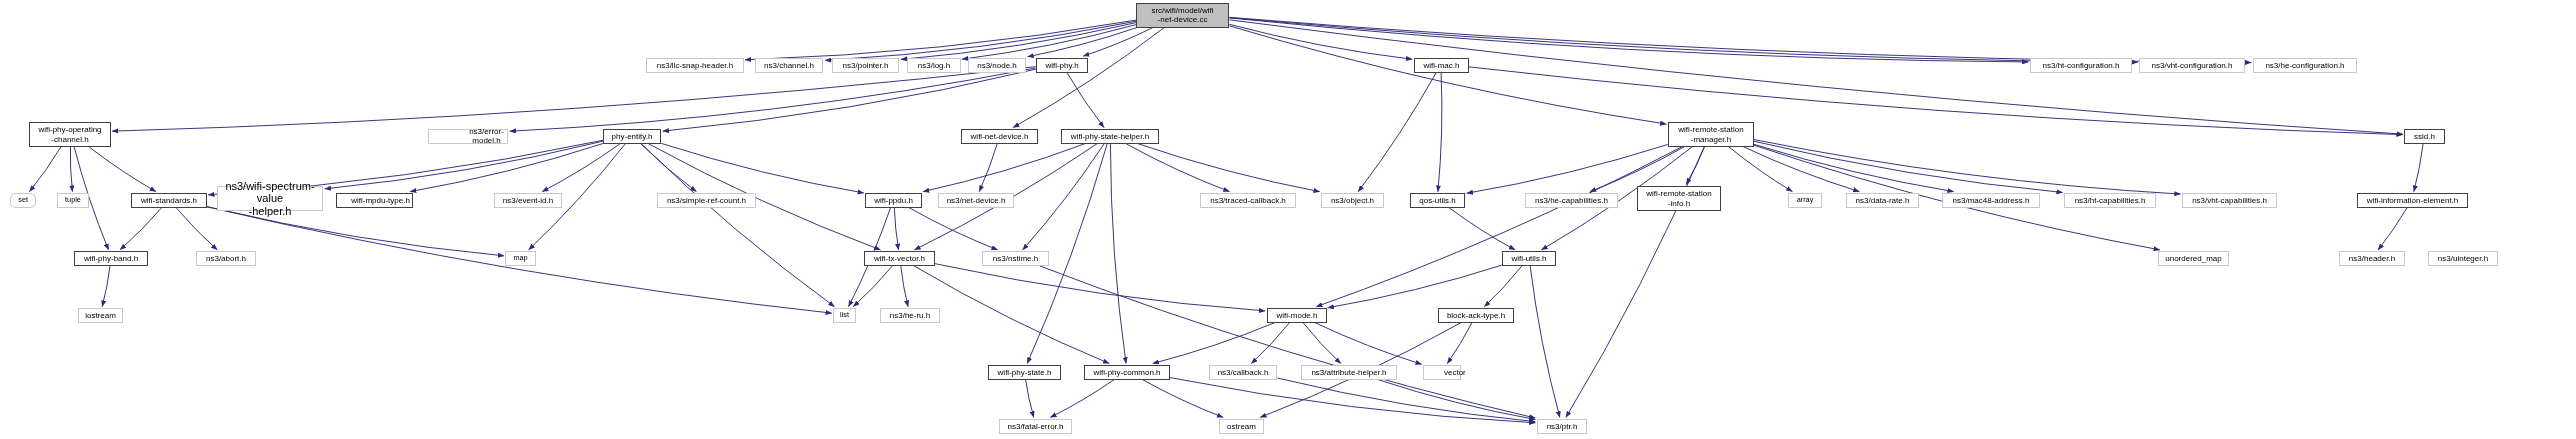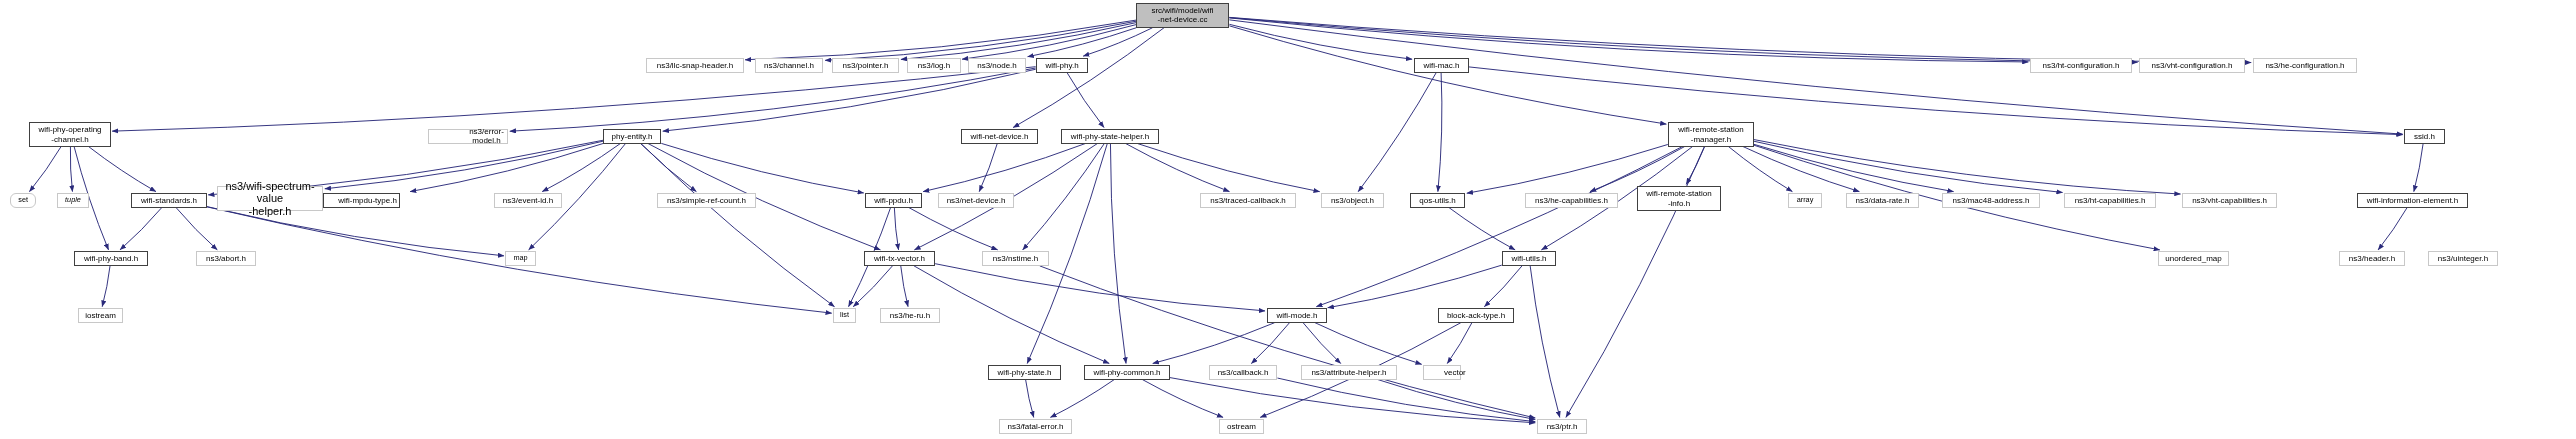--- a/index.html
+++ b/index.html
@@ -143,25 +143,25 @@
       <div class="node bold" style="left: 29px; top: 122px; width: 82px; height: 25px; font-size: 8px;"><span>wifi-phy-operating
 -channel.h</span></div>
       <div class="node " style="left: 428px; top: 129px; width: 80px; height: 14.6px; padding-left: 37px;"><span>ns3/error-model.h</span></div>
       <div class="node bold" style="left: 603px; top: 129px; width: 58px; height: 14.6px;"><span>phy-entity.h</span></div>
       <div class="node bold" style="left: 961px; top: 129px; width: 77px; height: 14.6px;"><span>wifi-net-device.h</span></div>
       <div class="node bold" style="left: 1061px; top: 129px; width: 98px; height: 14.6px;"><span>wifi-phy-state-helper.h</span></div>
       <div class="node bold" style="left: 1668px; top: 122px; width: 86px; height: 25px; font-size: 8px;"><span>wifi-remote-station
 -manager.h</span></div>
       <div class="node bold" style="left: 2404px; top: 129px; width: 41px; height: 14.6px;"><span>ssid.h</span></div>
       <div class="node " style="left: 10.2px; top: 193px; width: 26px; height: 14.6px; font-size: 7.3px; border-radius: 6px;"><span>set</span></div>
-      <div class="node " style="left: 57px; top: 193px; width: 32px; height: 14.6px; font-size: 7.3px; font-style: italic;"><span>tuple</span></div>
+      <div class="node " style="left: 57px; top: 193px; width: 32px; height: 14.6px; font-size: 7.3px;"><span>tuple</span></div>
       <div class="node bold" style="left: 131px; top: 193px; width: 76px; height: 14.6px;"><span>wifi-standards.h</span></div>
       <div class="node " style="left: 217px; top: 186px; width: 106px; height: 25px; font-size: 11px;"><span>ns3/wifi-spectrum-value
 -helper.h</span></div>
-      <div class="node bold" style="left: 323px; top: 193px; width: 77px; height: 14.6px; padding-left: 12px;"><span>wifi-mpdu-type.h</span></div>
+      <div class="node bold" style="left: 336px; top: 193px; width: 77px; height: 14.6px; padding-left: 12px;"><span>wifi-mpdu-type.h</span></div>
       <div class="node " style="left: 494px; top: 193px; width: 68px; height: 14.6px;"><span>ns3/event-id.h</span></div>
       <div class="node " style="left: 657px; top: 193px; width: 99px; height: 14.6px;"><span>ns3/simple-ref-count.h</span></div>
       <div class="node bold" style="left: 865px; top: 193px; width: 57px; height: 14.6px;"><span>wifi-ppdu.h</span></div>
       <div class="node " style="left: 938px; top: 193px; width: 76px; height: 14.6px;"><span>ns3/net-device.h</span></div>
       <div class="node " style="left: 1200px; top: 193px; width: 96px; height: 14.6px;"><span>ns3/traced-callback.h</span></div>
       <div class="node " style="left: 1321px; top: 193px; width: 63px; height: 14.6px;"><span>ns3/object.h</span></div>
       <div class="node bold" style="left: 1410px; top: 193px; width: 55px; height: 14.6px;"><span>qos-utils.h</span></div>
       <div class="node " style="left: 1525px; top: 193px; width: 93px; height: 14.6px;"><span>ns3/he-capabilities.h</span></div>
       <div class="node bold" style="left: 1637px; top: 186px; width: 84px; height: 25px; font-size: 8px;"><span>wifi-remote-station
 -info.h</span></div>

